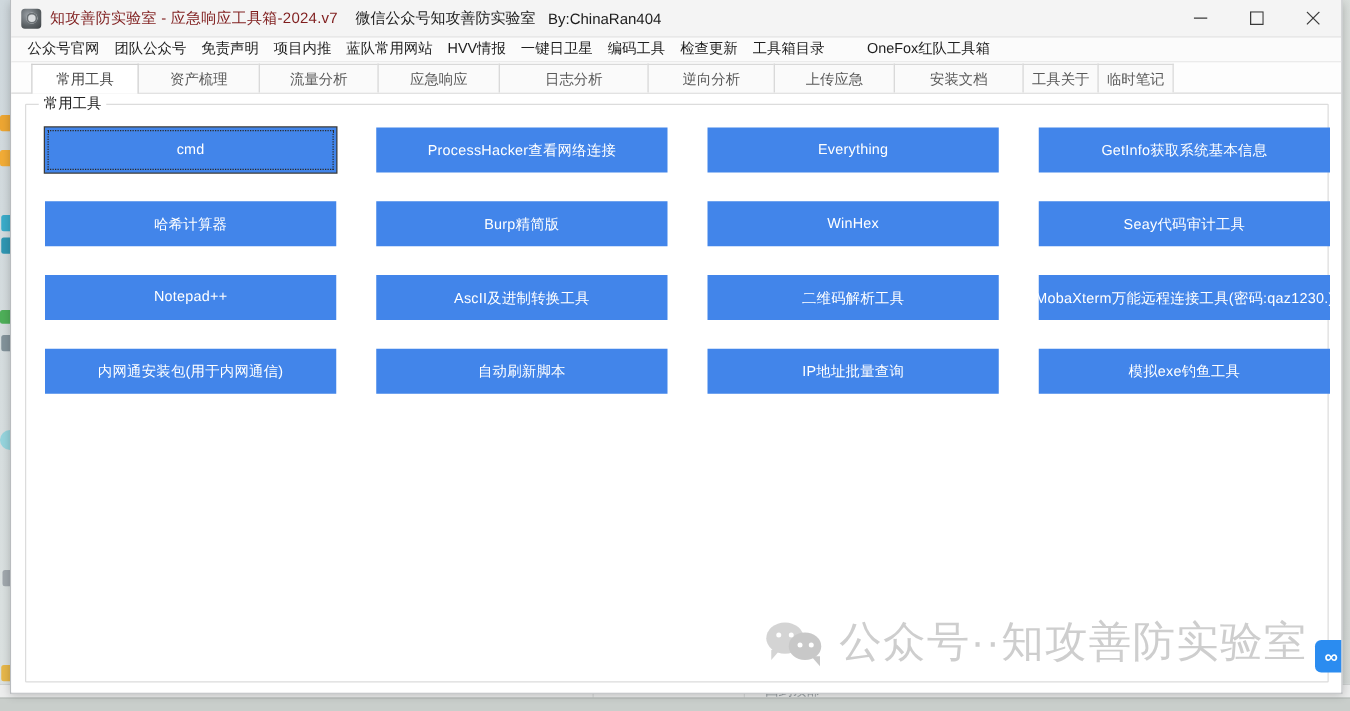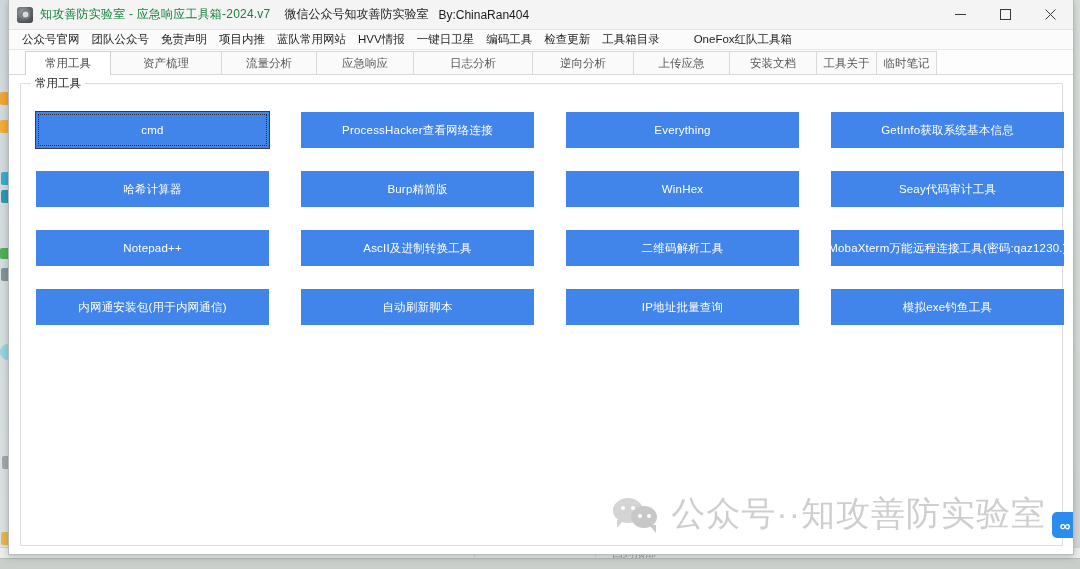--- a/index.html
+++ b/index.html
@@ -100,21 +100,21 @@
     content: "";
     position: absolute;
     left: 3.5px; top: 3.5px;
     width: 9px; height: 9px;
     border-radius: 50%;
     background: #d9dcde;
     box-shadow: inset 0 0 0 1.5px #6b7175;
   }
   .title-text {
     font-size: 12px;
-    color: #15803d;
+    color: #7f1d1d;
     white-space: nowrap;
     letter-spacing: .2px;
   }
   .title-sub {
     font-size: 12px;
     color: #1b1b1b;
     white-space: nowrap;
     margin-left: 14px;
   }
   .title-by {
@@ -221,21 +221,21 @@
     background: #ffffff;
     padding: 0 4px;
     font-size: 11.5px;
     color: #222;
     line-height: 14px;
   }
 
   .btn-grid {
     position: absolute;
     left: 15px;
-    top: 28px;
+    top: 18px;
     right: 12px;
     display: grid;
     grid-template-columns: repeat(4, 233px);
     column-gap: 32px;
     row-gap: 23px;
   }
   .tool-btn {
     height: 36px;
     background: #4285ea;
     color: #ffffff;
@@ -371,27 +371,27 @@
       <div class="menu-item">HVV情报</div>
       <div class="menu-item">一键日卫星</div>
       <div class="menu-item">编码工具</div>
       <div class="menu-item">检查更新</div>
       <div class="menu-item">工具箱目录</div>
       <div class="menu-item spaced">OneFox红队工具箱</div>
     </div>
 
     <div class="tabstrip">
       <div class="tab active" style="width:86px">常用工具</div>
-      <div class="tab" style="width:112px">资产梳理</div>
+      <div class="tab" style="width:98px">资产梳理</div>
       <div class="tab" style="width:96px">流量分析</div>
       <div class="tab" style="width:98px">应急响应</div>
       <div class="tab" style="width:120px">日志分析</div>
       <div class="tab" style="width:102px">逆向分析</div>
       <div class="tab" style="width:97px">上传应急</div>
-      <div class="tab" style="width:88px">安装文档</div>
+      <div class="tab" style="width:104px">安装文档</div>
       <div class="tab" style="width:61px">工具关于</div>
       <div class="tab" style="width:61px">临时笔记</div>
     </div>
 
     <div class="content">
       <div class="groupbox">
         <div class="group-legend">常用工具</div>
 
         <div class="btn-grid">
           <button class="tool-btn focused">cmd</button>

